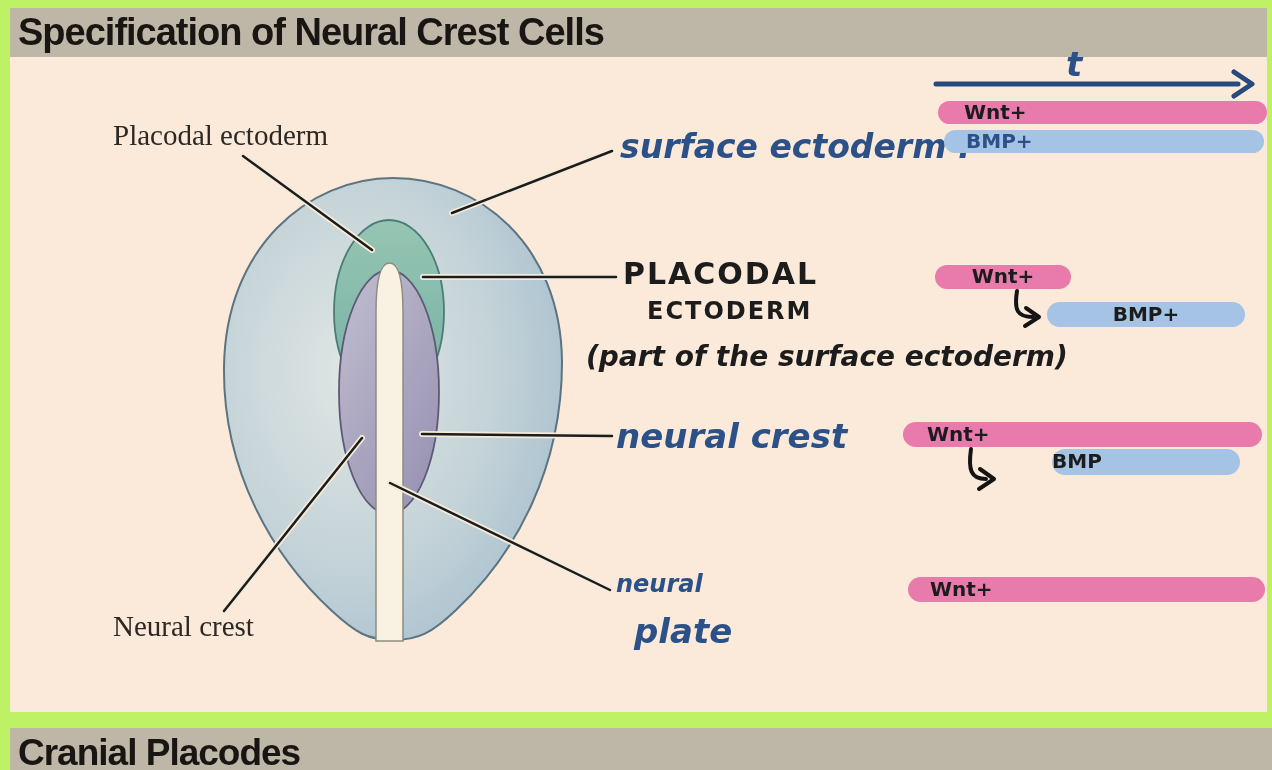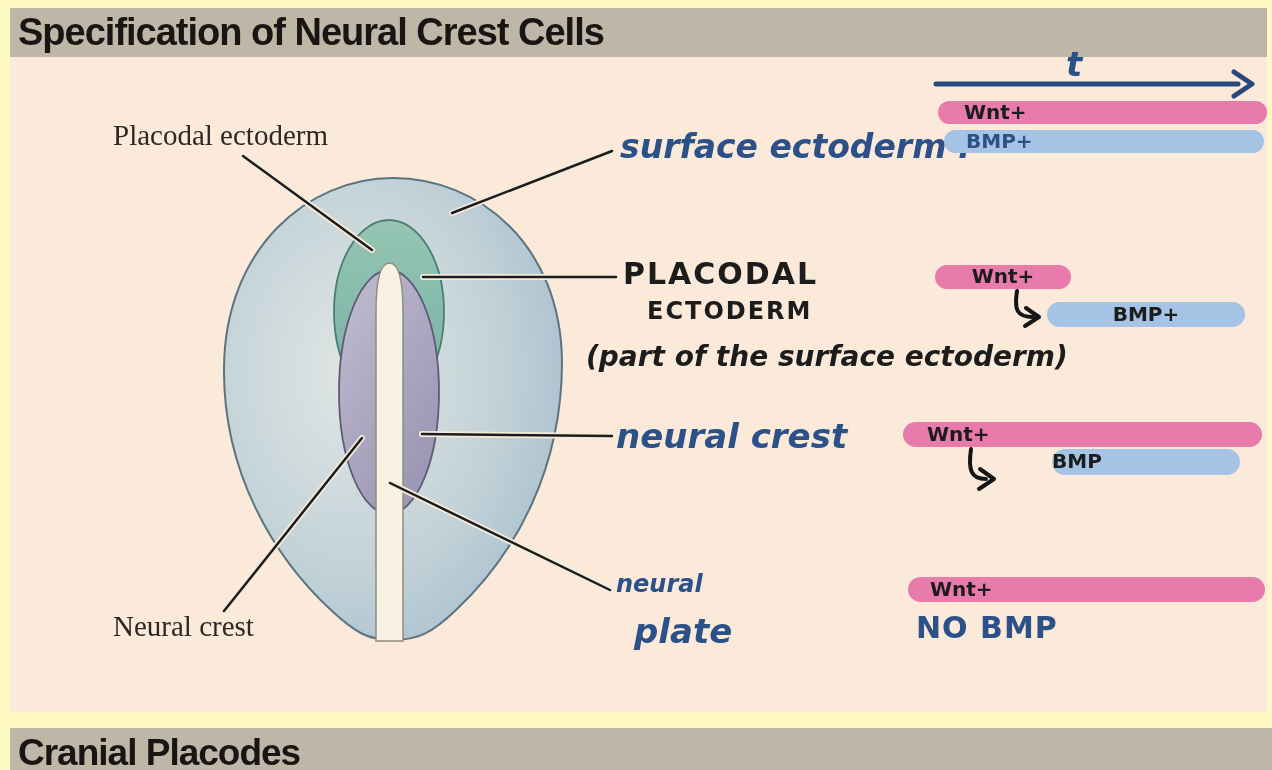--- a/index.html
+++ b/index.html
@@ -1,16 +1,16 @@
 <!DOCTYPE html>
 <html><head>
 <meta charset="utf-8">
 <style>
   html,body{margin:0;padding:0;background:#111;}
-  #frame{position:relative;width:1272px;height:770px;background:#fef9c3;overflow:hidden;
+  #frame{position:relative;width:1272px;height:770px;background:#bef264;overflow:hidden;
          font-family:"Liberation Sans",sans-serif;}
   .band{position:absolute;left:10px;width:1257px;background:#beb6a6;}
   #title-bar{top:8px;height:49px;}
   #footer-bar{top:728px;height:42px;padding-left:47px;}
   .band-title{position:absolute;left:8px;top:0;color:#181512;font-weight:bold;
               font-size:38px;line-height:49px;letter-spacing:-1px;white-space:nowrap;}
   #footer-bar .band-title{font-size:37px;line-height:50px;}
   #canvas{position:absolute;left:10px;top:57px;width:1257px;height:655px;background:#fbe9da;}
   #overlay{position:absolute;left:0;top:0;width:1272px;height:770px;pointer-events:none;}
   .abs{position:absolute;white-space:nowrap;}
@@ -107,21 +107,20 @@
   <div class="abs serif-label" style="left:113px;top:610px;">Neural crest</div>
 
   <div class="abs hw-blue" style="left:620px;top:127px;font-size:33px;">surface ectoderm :</div>
   <div class="abs hw-black" style="left:623px;top:256px;font-size:30px;letter-spacing:2px;">PLACODAL</div>
   <div class="abs hw-black" style="left:647px;top:297px;font-size:24px;letter-spacing:2px;">ECTODERM</div>
   <div class="abs hw-black" style="left:586px;top:340px;font-size:28px;font-style:italic;">(part of the surface ectoderm)</div>
   <div class="abs hw-blue" style="left:616px;top:416px;font-size:34px;">neural crest</div>
   <div class="abs hw-blue" style="left:616px;top:570px;font-size:24px;">neural</div>
   <div class="abs hw-blue" style="left:634px;top:611px;font-size:34px;">plate</div>
   <div class="abs hw-blue" style="left:1066px;top:44px;font-size:34px;">t</div>
-  <div class="abs hw-black" style="left:916px;top:610px;font-size:30px;color:#2b5188;letter-spacing:1px;">NO BMP</div>
 
   <div class="pill pink" style="left:938px;top:101px;width:303px;height:23px;padding-left:26px;">
     <span class="lbl hw-black">Wnt+</span>
   </div>
   <div class="pill blue" style="left:944px;top:130px;width:298px;height:23px;padding-left:22px;">
     <span class="lbl" style="color:#2b5188;">BMP+</span>
   </div>
 
   <div class="pill pink" style="left:935px;top:265px;width:136px;height:24px;justify-content:center;">
     <span class="lbl hw-black">Wnt+</span>

